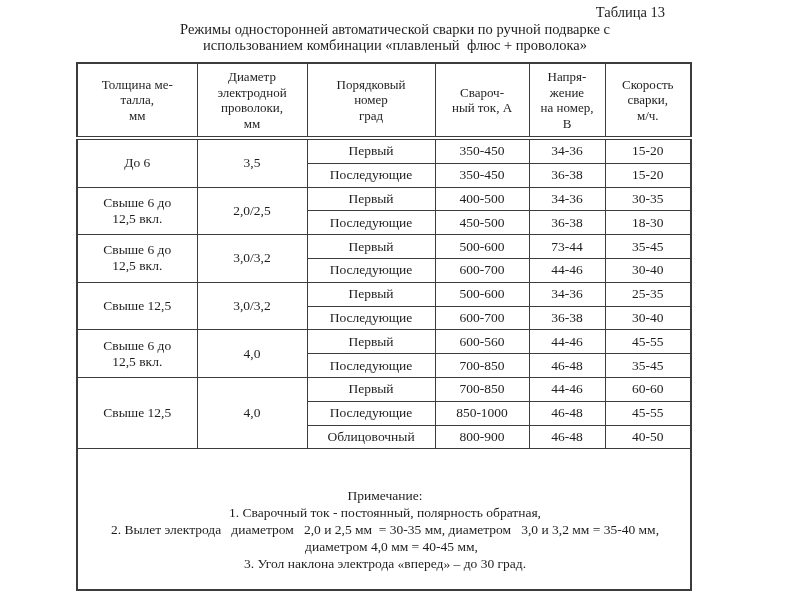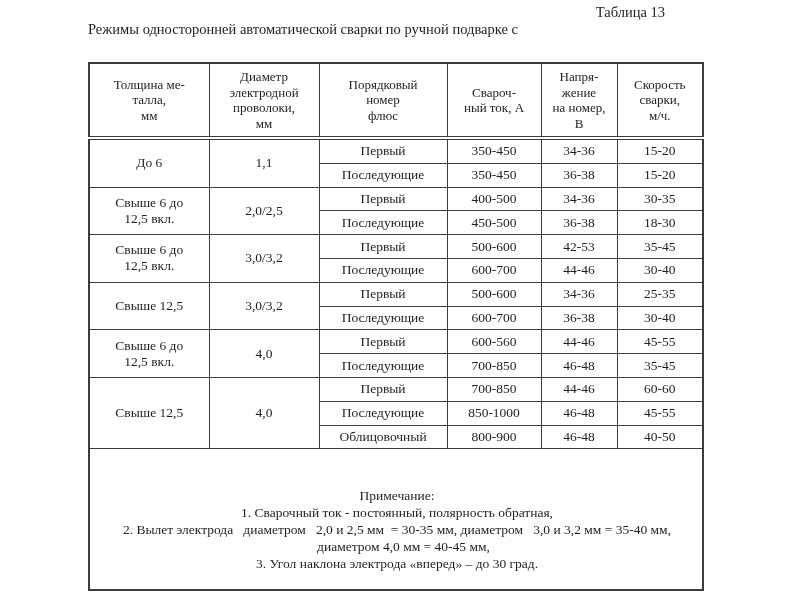--- a/index.html
+++ b/index.html
@@ -21,29 +21,30 @@
     top: 4px;
     right: 135px;
     font-size: 14.5px;
     white-space: nowrap;
   }
   .table-title {
     position: absolute;
     left: 88px;
     top: 21px;
     width: 614px;
+    text-align: center;
     font-size: 14.5px;
     line-height: 16px;
   }
   .table-title .title-line {
     white-space: pre-wrap;
   }
   table.data-table {
     position: absolute;
-    left: 88px;
+    left: 76px;
     top: 62px;
     width: 614px;
     border-collapse: collapse;
     table-layout: fixed;
     border: 2px solid #3c3c3c;
   }
   table.data-table th,
   table.data-table td {
     border: 1px solid #3c3c3c;
     text-align: center;
@@ -82,20 +83,21 @@
 </style>
 </head>
 <body>
 
 <div class="page">
 
   <div class="table-label">Таблица 13</div>
 
   <div class="table-title">
     <div class="title-line">Режимы односторонней автоматической сварки по ручной подварке с</div>
+    <div class="title-line">использованием комбинации «плавленый  флюс + проволока»</div>
   </div>
 
   <table class="data-table">
     <colgroup>
       <col style="width:120px">
       <col style="width:110px">
       <col style="width:128px">
       <col style="width:94px">
       <col style="width:76px">
       <col style="width:86px">
@@ -104,36 +106,36 @@
         <tr>
           <th>Толщина ме-
 талла,
 мм</th>
           <th>Диаметр
 электродной
 проволоки,
 мм</th>
           <th>Порядковый
 номер
-флюс</th>
+град</th>
           <th>Свароч-
 ный ток, А</th>
           <th>Напря-
 жение
 на номер,
 В</th>
           <th>Скорость
 сварки,
 м/ч.</th>
         </tr>
       </thead>
     <tbody>
         <tr>
           <td rowspan="2">До 6</td>
-          <td rowspan="2">1,1</td>
+          <td rowspan="2">3,5</td>
           <td>Первый</td>
           <td>350-450</td>
           <td>34-36</td>
           <td>15-20</td>
         </tr>
         <tr>
           <td>Последующие</td>
           <td>350-450</td>
           <td>36-38</td>
           <td>15-20</td>
@@ -152,21 +154,21 @@
           <td>450-500</td>
           <td>36-38</td>
           <td>18-30</td>
         </tr>
         <tr>
           <td rowspan="2">Свыше 6 до
 12,5 вкл.</td>
           <td rowspan="2">3,0/3,2</td>
           <td>Первый</td>
           <td>500-600</td>
-          <td>42-53</td>
+          <td>73-44</td>
           <td>35-45</td>
         </tr>
         <tr>
           <td>Последующие</td>
           <td>600-700</td>
           <td>44-46</td>
           <td>30-40</td>
         </tr>
         <tr>
           <td rowspan="2">Свыше 12,5</td>

